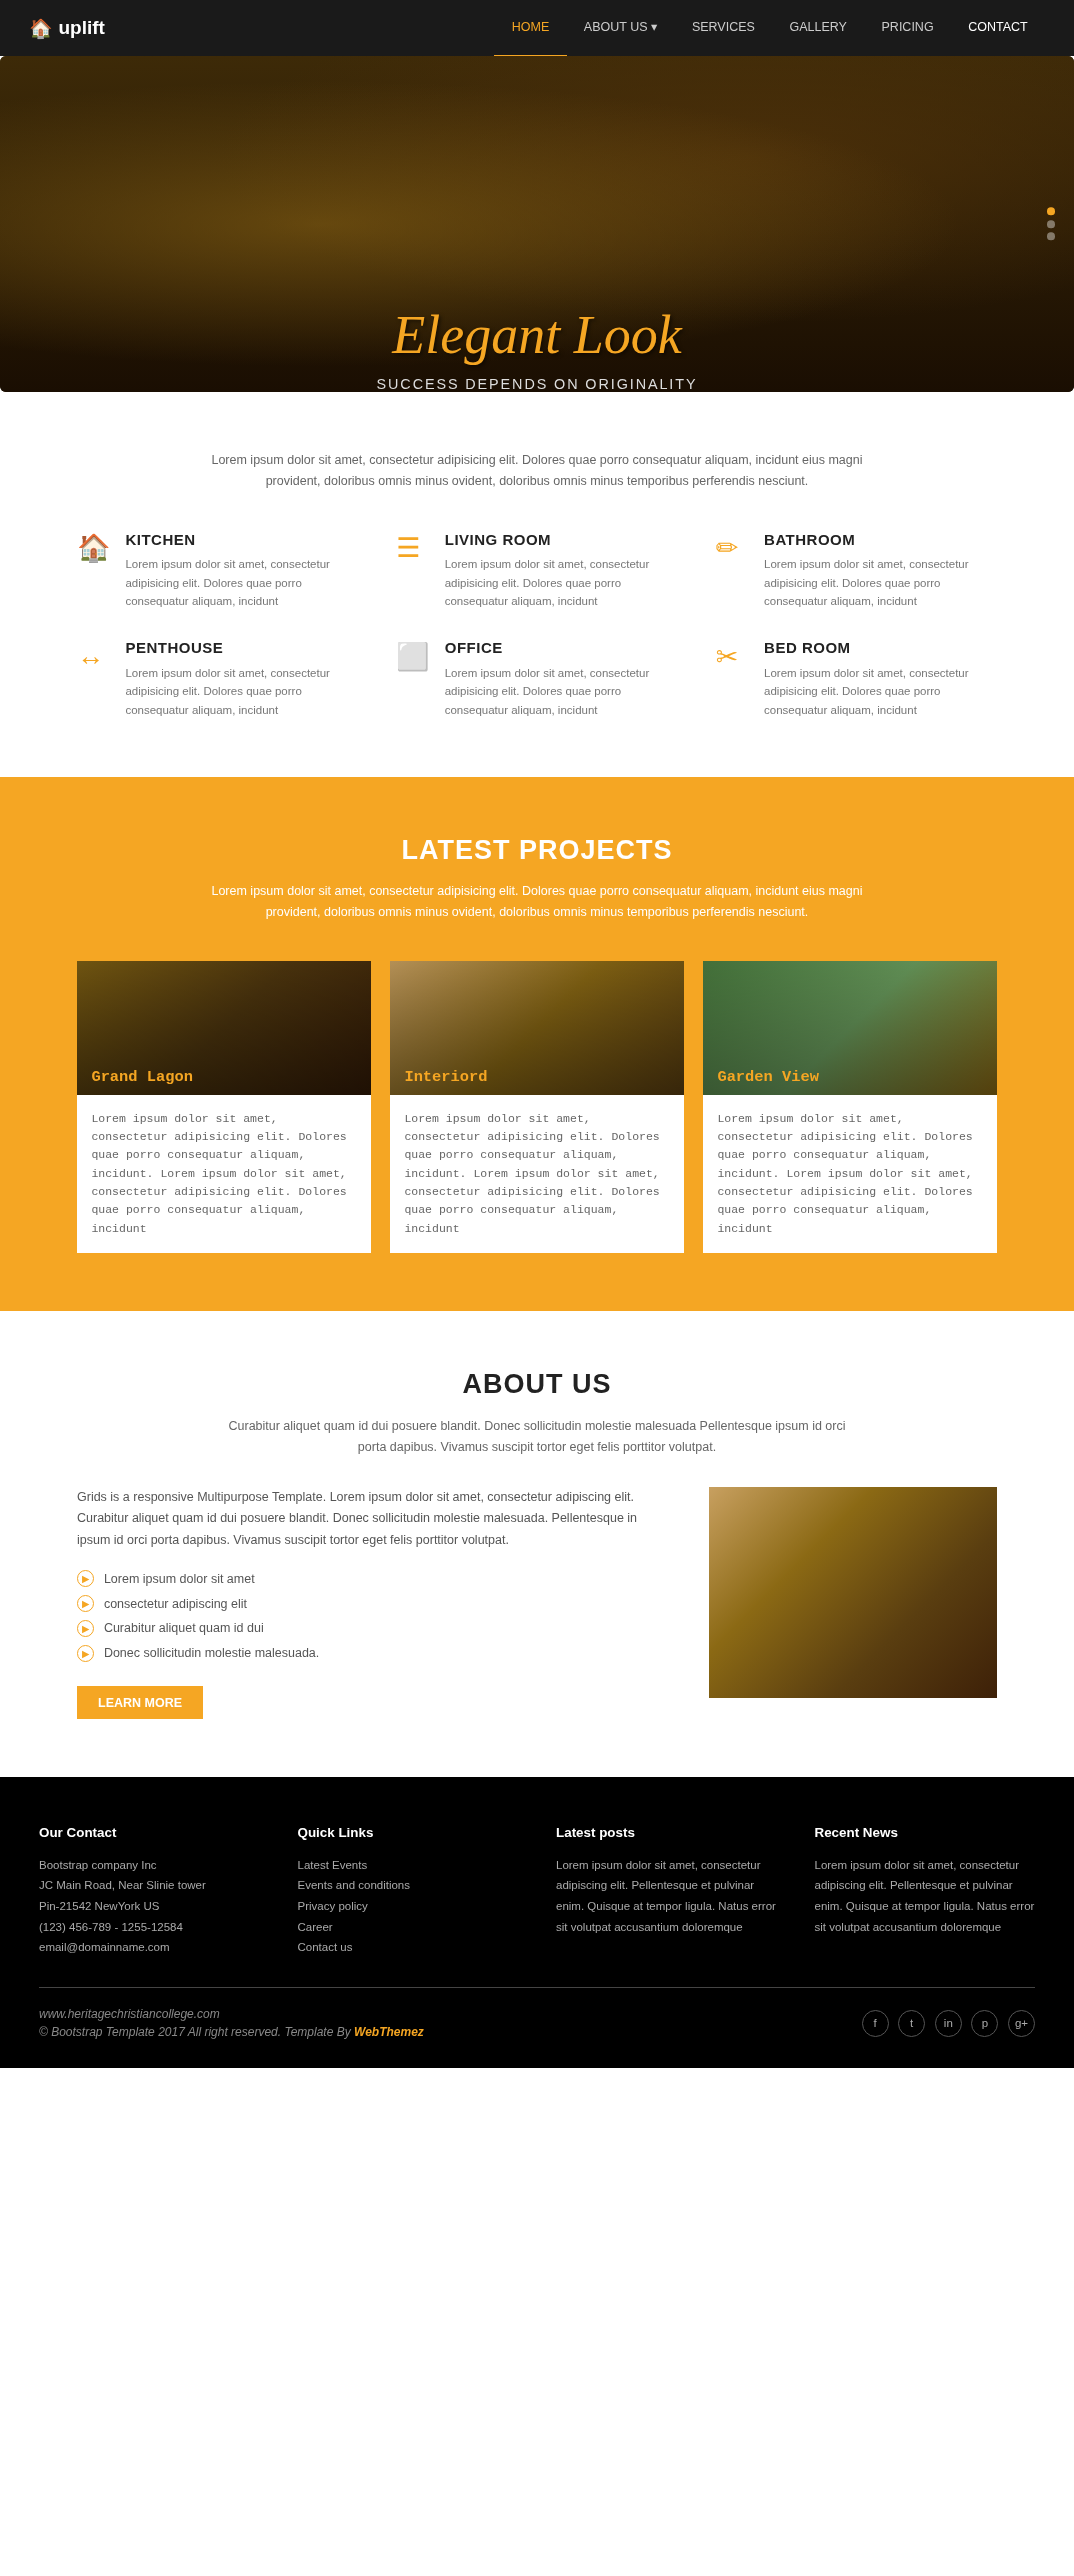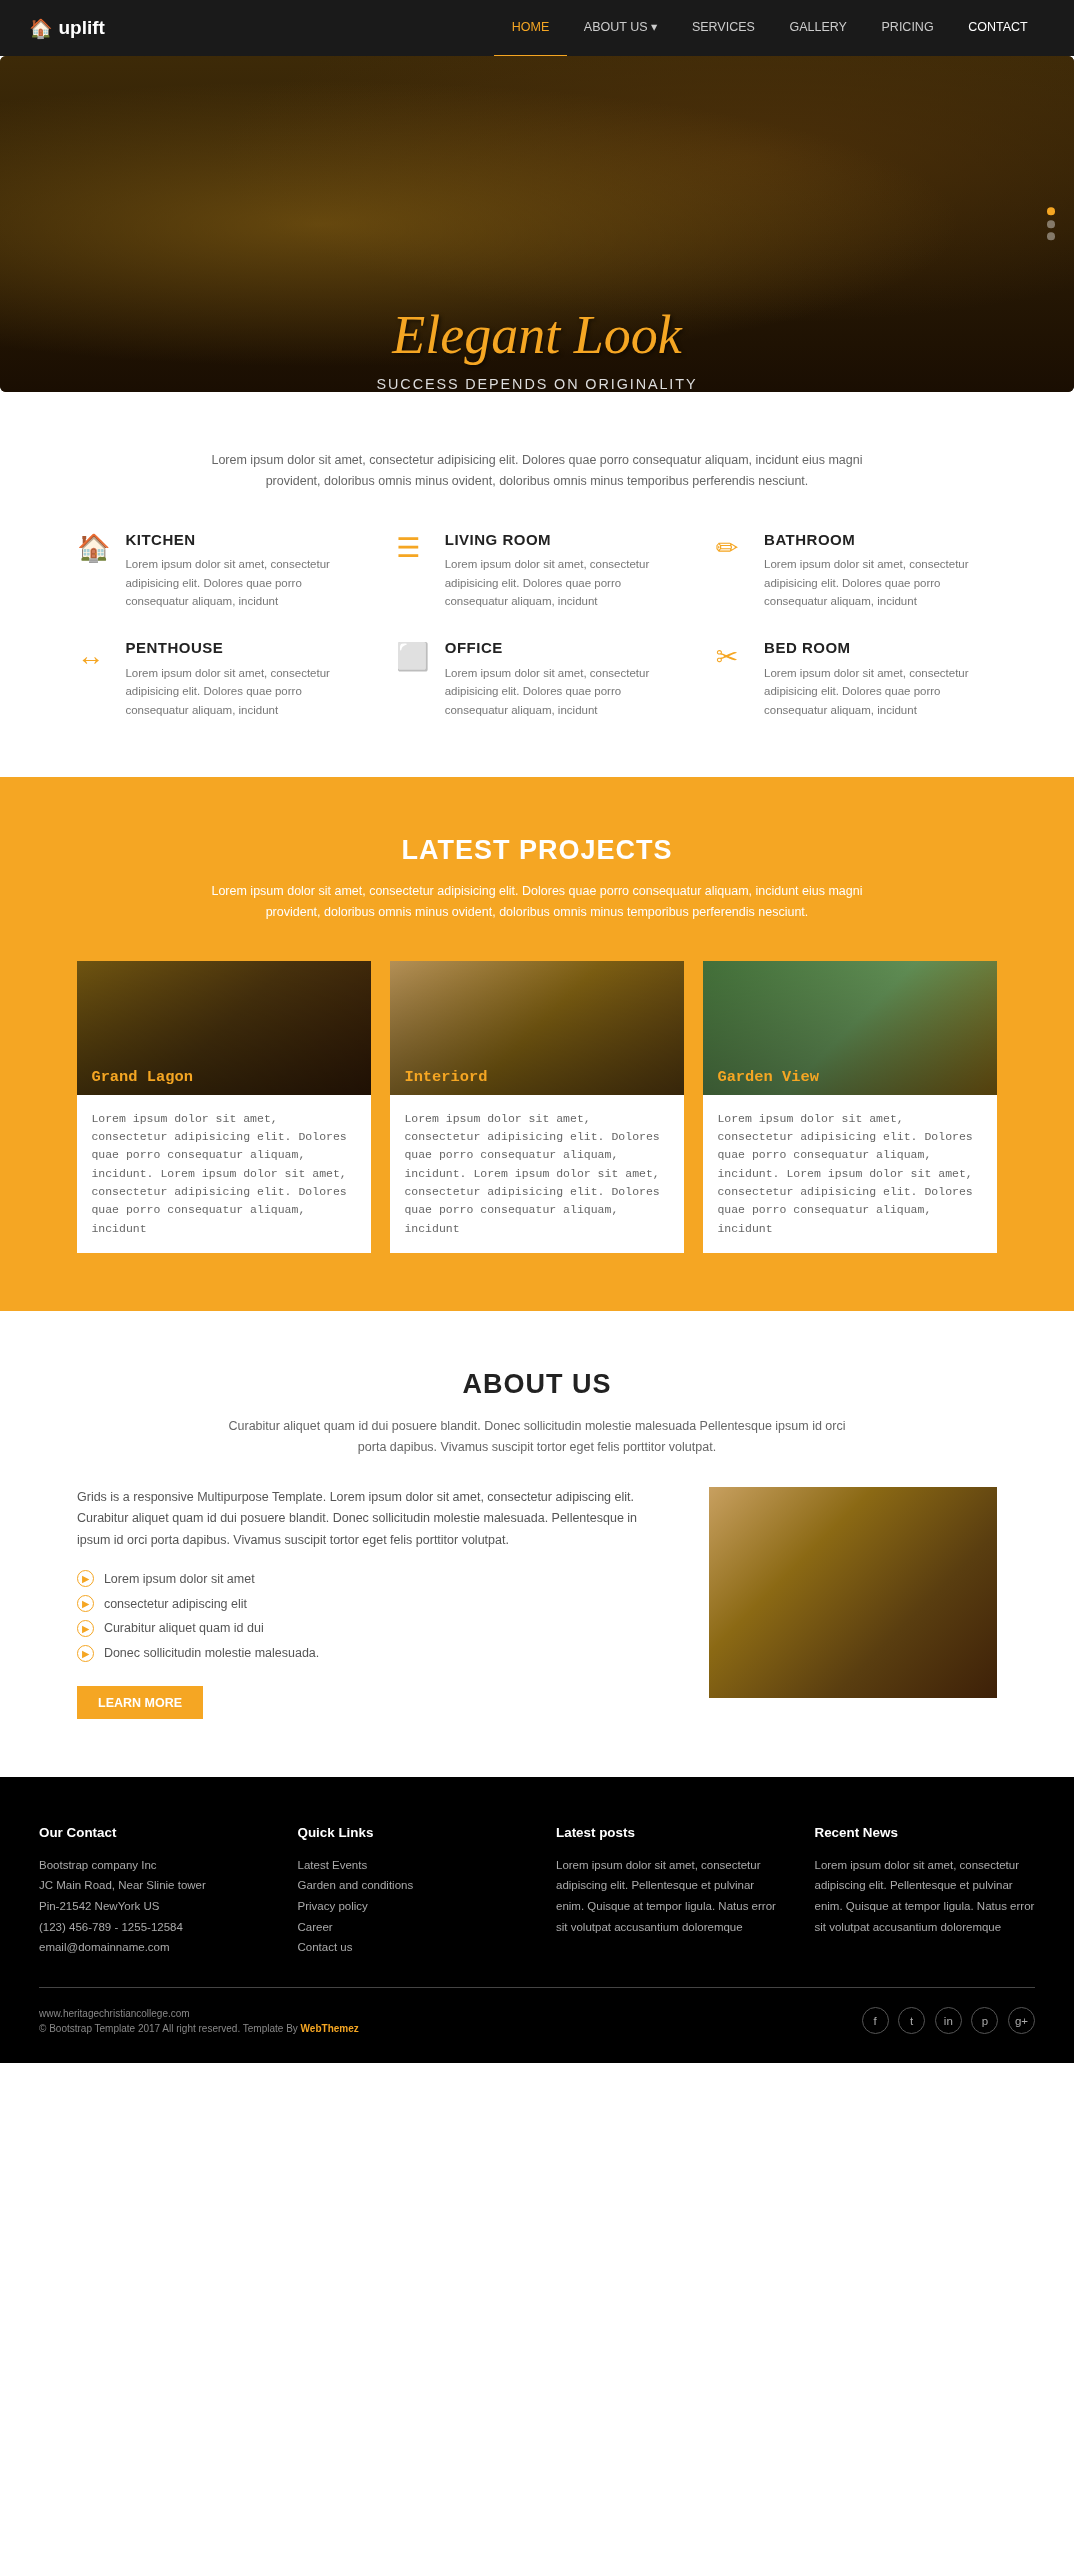--- a/index.html
+++ b/index.html
@@ -290,22 +290,23 @@
       text-decoration: none;
     }
     .footer-bottom {
       border-top: 1px solid #444;
       padding-top: 19px;
       display: flex;
       justify-content: space-between;
       align-items: center;
     }
     .footer-bottom p {
-      font-size: 10px;
+      font-size: 12px;
       color: #888;
+      font-style: italic;
     }
     .footer-bottom strong { color: #f5a623; }
     .footer-social {
       display: flex;
       gap: 9.6px;
     }
     .social-icon {
       width: 27px;
       height: 27px;
       border: 1px solid #555;
@@ -481,21 +482,21 @@
       <p>Bootstrap company Inc</p>
       <p>JC Main Road, Near Slinie tower</p>
       <p>Pin-21542 NewYork US</p>
       <p>(123) 456-789 - 1255-12584</p>
       <p>email@domainname.com</p>
     </div>
     <div class="footer-col">
       <h4>Quick Links</h4>
 
     <a href="#">Latest Events</a>
-        <a href="#">Garden and conditions</a>
+        <a href="#">Events and conditions</a>
         <a href="#">Privacy policy</a>
         <a href="#">Career</a>
         <a href="#">Contact us</a>
       </div>
     <div class="footer-col">
       <h4>Latest posts</h4>
       <p>Lorem ipsum dolor sit amet, consectetur adipiscing elit. Pellentesque et pulvinar enim. Quisque at tempor ligula. Natus error sit volutpat accusantium doloremque</p>
     </div>
     <div class="footer-col">
       <h4>Recent News</h4>

